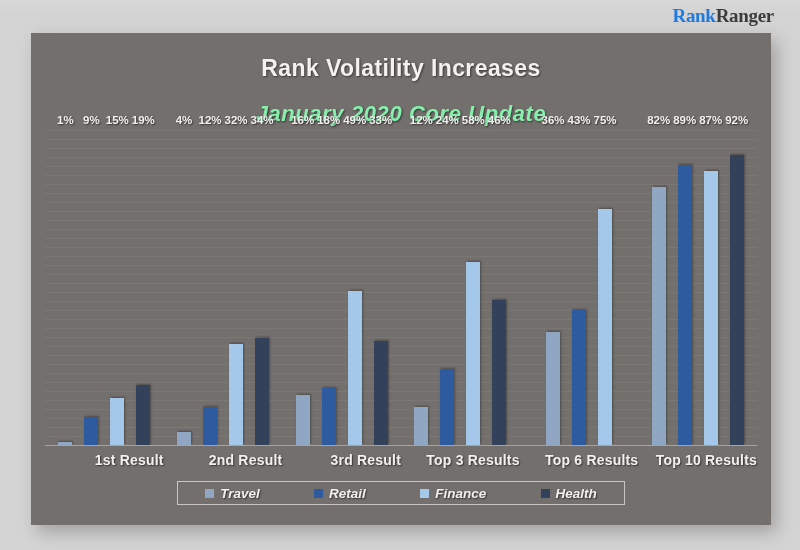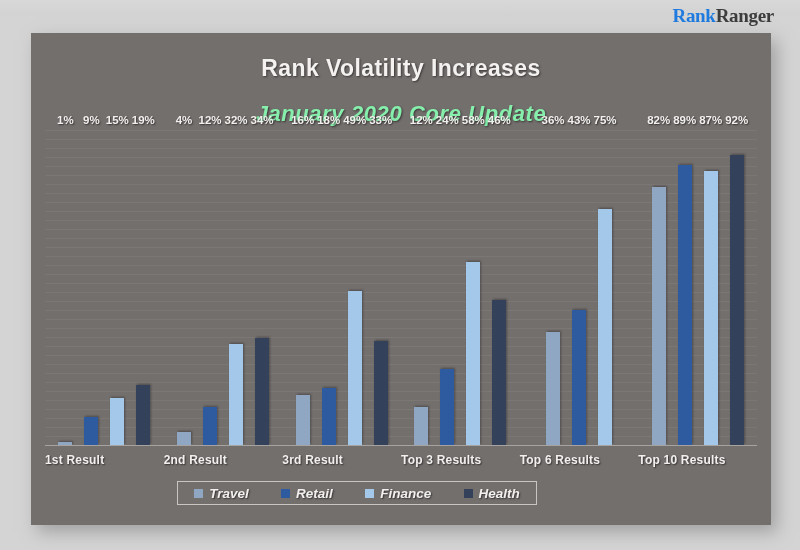--- a/index.html
+++ b/index.html
@@ -153,35 +153,35 @@
   #category-row {
     position: absolute;
     left: 14px;
     top: 414px;
     width: 712px;
     height: 26px;
     display: flex;
   }
   .category-label {
     flex: 1 1 0;
-    text-align: left;
-    font-size: 12px;
+    text-align: right;
+    font-size: 14px;
     font-weight: bold;
     color: #f2f0ee;
     line-height: 26px;
     text-shadow: 1px 1px 1.5px rgba(40,38,38,0.8);
     letter-spacing: 0.2px;
   }
 
   
   #legend {
     position: absolute;
     left: 146px;
     top: 448px;
-    width: 360px;
+    width: 448px;
     height: 24px;
     border: 1px solid #c9c5c2;
     display: flex;
     align-items: center;
     justify-content: space-around;
     box-sizing: border-box;
   }
   .legend-item {
     display: flex;
     align-items: center;

